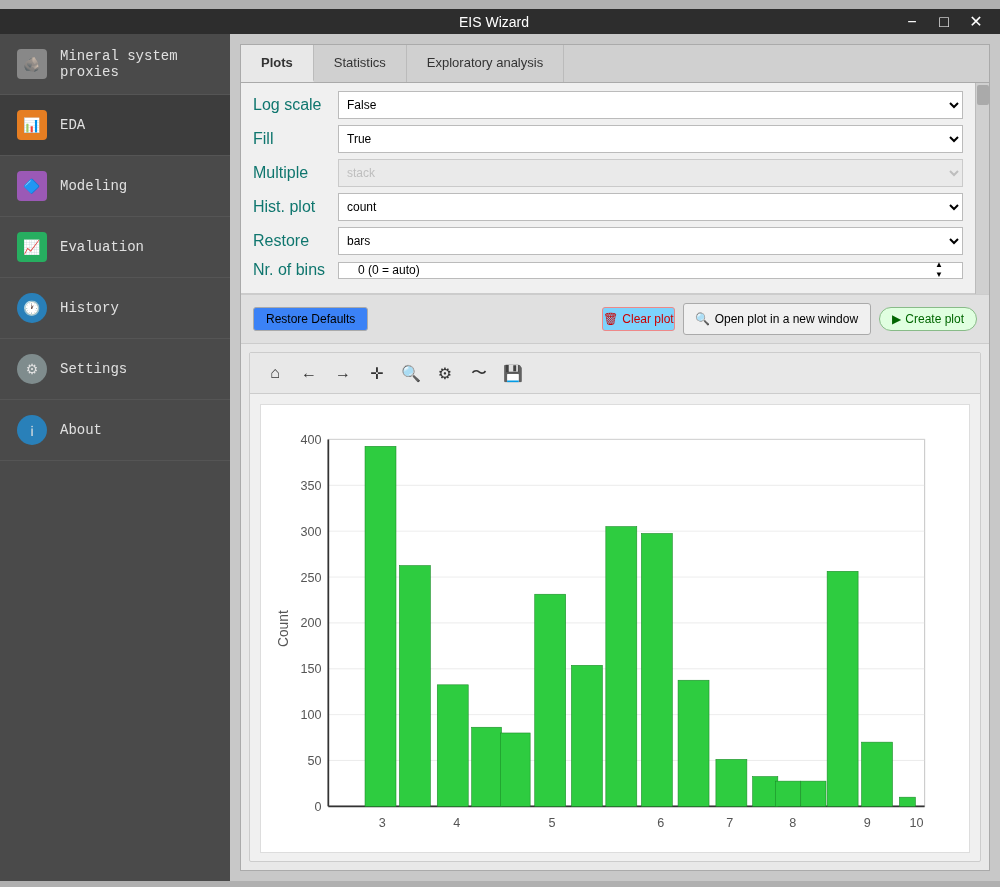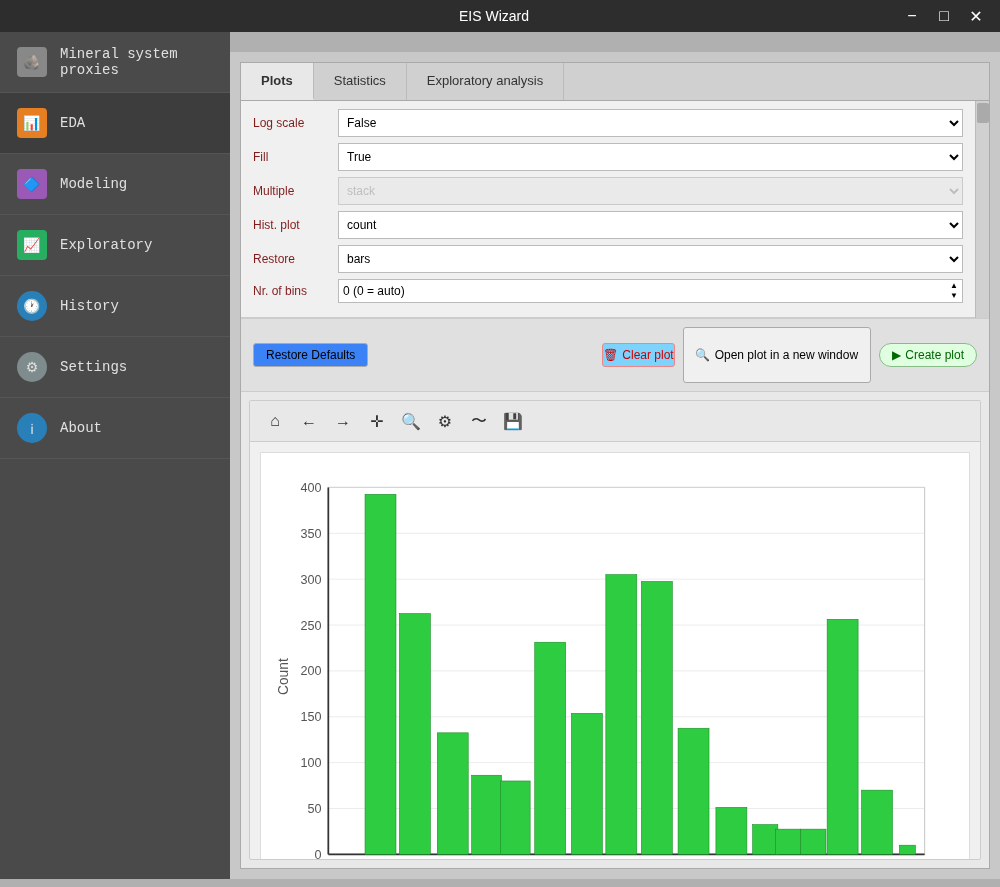--- a/index.html
+++ b/index.html
@@ -1,26 +1,27 @@
 <!DOCTYPE html>
 <html><head>
   <meta charset="utf-8">
   <style>
     * { box-sizing: border-box; margin: 0; padding: 0; }
     body { background: #b0b0b0; font-family: 'Segoe UI', Arial, sans-serif; font-size: 13px; width: 1000px; height: 887px; overflow: hidden; }
 
     
     .title-bar {
       background: #2d2d2d;
-      height: 32px;
+      height: 25px;
       display: flex;
       align-items: center;
       justify-content: space-between;
       padding: 0 10px;
       color: #fff;
+      margin-top: 9px;
     }
     .title-bar-title { flex: 1; text-align: center; font-size: 14px; }
     .title-bar-controls { display: flex; gap: 4px; }
     .title-btn {
       width: 28px; height: 28px; border: none; background: transparent;
       color: #fff; font-size: 16px; cursor: pointer; display: flex; align-items: center; justify-content: center;
       border-radius: 3px;
     }
 
     
@@ -34,53 +35,53 @@
     .sidebar-item {
       display: flex; align-items: center; gap: 12px;
       padding: 14px 16px; cursor: pointer; color: #e0e0e0;
       border-bottom: 1px solid #555;
     }
     .sidebar-item.active { background: #3d3d3d; }
     .sidebar-icon { width: 32px; height: 32px; flex-shrink: 0; display: flex; align-items: center; justify-content: center; }
     .sidebar-label { font-size: 14px; font-weight: 500; font-family: Liberation Mono, monospace; }
 
     
-    .content-area { flex: 1; background: #c8c8c8; padding: 10px; overflow: hidden; margin-top: 20px; }
+    .content-area { flex: 1; background: #c8c8c8; padding: 10px; overflow: hidden; }
 
     
     .tab-container { background: #d8d8d8; border: 1px solid #aaa; height: 100%; display: flex; flex-direction: column; }
     .tabs { display: flex; background: #d0d0d0; border-bottom: 1px solid #aaa; }
     .tab {
       padding: 10px 20px; cursor: pointer; font-size: 13px;
       border-right: 1px solid #bbb; color: #333;
     }
     .tab.active { background: #e8e8e8; border-bottom: 2px solid #e8e8e8; font-weight: 600; }
 
     
     .tab-content { flex: 1; background: #e8e8e8; padding: 0; overflow: hidden; display: flex; flex-direction: column; }
 
     
     .options-panel { background: #f0f0f0; padding: 8px 12px; border-bottom: 1px solid #ccc; }
     .option-row { display: flex; align-items: center; margin-bottom: 6px; }
-    .option-label { width: 85px; font-size: 12px; color: #7f1d1d; flex-shrink: 0; }
+    .option-label { width: 85px; font-size: 16px; color: #0f766e; flex-shrink: 0; }
     .option-select {
       flex: 1; height: 28px; border: 1px solid #bbb; background: #fff;
       font-size: 12px; padding: 0 4px; cursor: pointer;
     }
     .option-select:disabled { background: #e8e8e8; color: #aaa; }
     .option-spinner {
       flex: 1; height: 24px; border: 1px solid #bbb; background: #fff;
       font-size: 12px; padding: 0 4px; display: flex; align-items: center; justify-content: space-between;
     }
 
     
     .buttons-row { display: flex; align-items: center; padding: 8px 12px; background: #e0e0e0; border-bottom: 1px solid #ccc; gap: 8px; }
     .btn-restore { padding: 4px 12px; background: #3b82f6; border: 1px solid #aaa; cursor: pointer; font-size: 12px; border-radius: 3px; }
     .btn-clear { padding: 4px 0; background: #7dd3fc; border: 1px solid #e88; cursor: pointer; font-size: 12px; border-radius: 3px; color: #c00; }
-    .btn-open { padding: 20px 12px; background: #f0f0f0; border: 1px solid #aaa; cursor: pointer; font-size: 12px; border-radius: 3px; }
+    .btn-open { padding: 8px 12px; background: #f0f0f0; border: 1px solid #aaa; cursor: pointer; font-size: 12px; border-radius: 3px; }
     .btn-create { padding: 4px 12px; background: #e0ffe0; border: 1px solid #8b8; cursor: pointer; font-size: 12px; border-radius: 12px; color: #060; }
     .btn-spacer { flex: 1; }
 
     
     .plot-container { flex: 1; background: #f0f0f0; border: 1px solid #ccc; margin: 0; overflow: hidden; display: flex; flex-direction: column; }
     .plot-toolbar { display: flex; align-items: center; gap: 4px; padding: 6px 10px; background: #e8e8e8; border-bottom: 1px solid #ccc; }
     .plot-tool-btn { width: 30px; height: 28px; border: none; background: transparent; cursor: pointer; display: flex; align-items: center; justify-content: center; font-size: 16px; color: #333; border-radius: 3px; }
 
     
     .chart-area { flex: 1; background: #fff; margin: 10px; border: 1px solid #ddd; padding: 10px; position: relative; }
@@ -123,21 +124,21 @@
       <div class="sidebar-item">
         <div class="sidebar-icon">
           <div style="width: 30px; height: 30px; border-radius: 4px; background: rgb(155, 89, 182); display: flex; align-items: center; justify-content: center; font-size: 14px;">🔷</div>
         </div>
         <span class="sidebar-label">Modeling</span>
       </div>
       <div class="sidebar-item">
         <div class="sidebar-icon">
           <div style="width: 30px; height: 30px; border-radius: 4px; background: rgb(39, 174, 96); display: flex; align-items: center; justify-content: center; font-size: 14px;">📈</div>
         </div>
-        <span class="sidebar-label">Exploratory</span>
+        <span class="sidebar-label">Evaluation</span>
       </div>
       <div class="sidebar-item">
         <div class="sidebar-icon">
           <div style="width: 30px; height: 30px; border-radius: 50%; background: rgb(41, 128, 185); display: flex; align-items: center; justify-content: center; font-size: 14px;">🕐</div>
         </div>
         <span class="sidebar-label">History</span>
       </div>
       <div class="sidebar-item">
         <div class="sidebar-icon">
           <div style="width: 30px; height: 30px; border-radius: 50%; background: rgb(127, 140, 141); display: flex; align-items: center; justify-content: center; font-size: 14px;">⚙</div>
@@ -182,21 +183,21 @@
               <div class="option-row">
                 <div class="option-label">Hist. plot</div>
                 <select class="option-select"><option value="count">count</option><option value="frequency">frequency</option><option value="density">density</option><option value="probability">probability</option></select>
               </div>
               <div class="option-row">
                 <div class="option-label">Restore</div>
                 <select class="option-select"><option value="bars">bars</option><option value="step">step</option><option value="poly">poly</option></select>
               </div>
               <div class="option-row">
                 <div class="option-label">Nr. of bins</div>
-                <div class="option-spinner" style="flex: 1 1 0%; height: 24px; border: 1px solid rgb(187, 187, 187); background: rgb(255, 255, 255); font-size: 12px; padding: 0px 4px; display: flex; align-items: center; justify-content: space-between;">
+                <div class="option-spinner" style="flex: 1 1 0%; height: 17px; border: 1px solid rgb(187, 187, 187); background: rgb(255, 255, 255); font-size: 12px; padding: 0px 19px; display: flex; align-items: center; justify-content: space-between;">
                   <span>0 (0 = auto)</span>
                   <div style="display: flex; flex-direction: column;">
                     <span style="font-size:8px;cursor:pointer;line-height:1.2;">▲</span>
                     <span style="font-size:8px;cursor:pointer;line-height:1.2;">▼</span>
                   </div>
                 </div>
               </div>
             </div>
           <div style="width:14px; background:#d0d0d0; border-left:1px solid #bbb;">
             <div style="width:12px; height:20px; background:#aaa; margin:2px auto; border-radius:2px;"></div>

